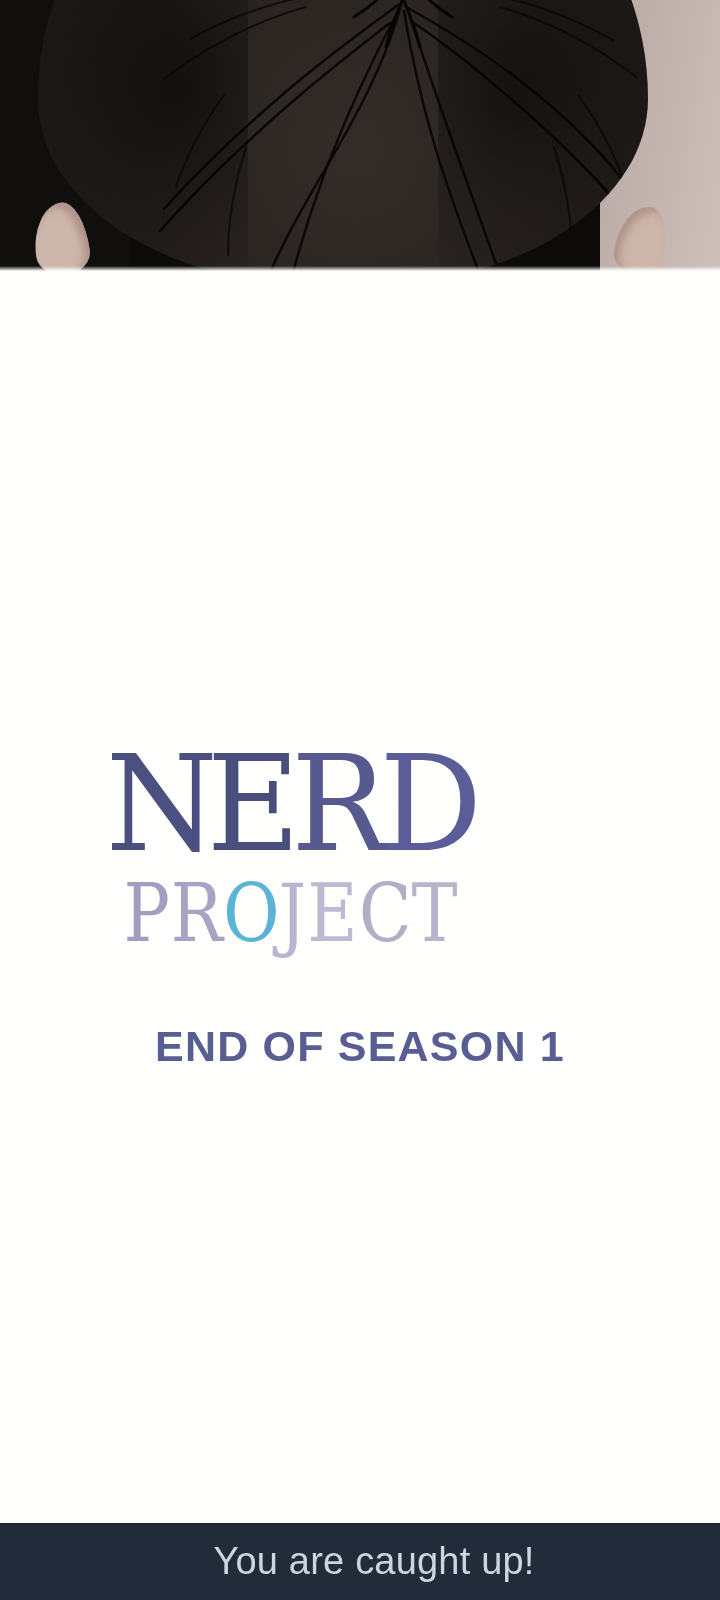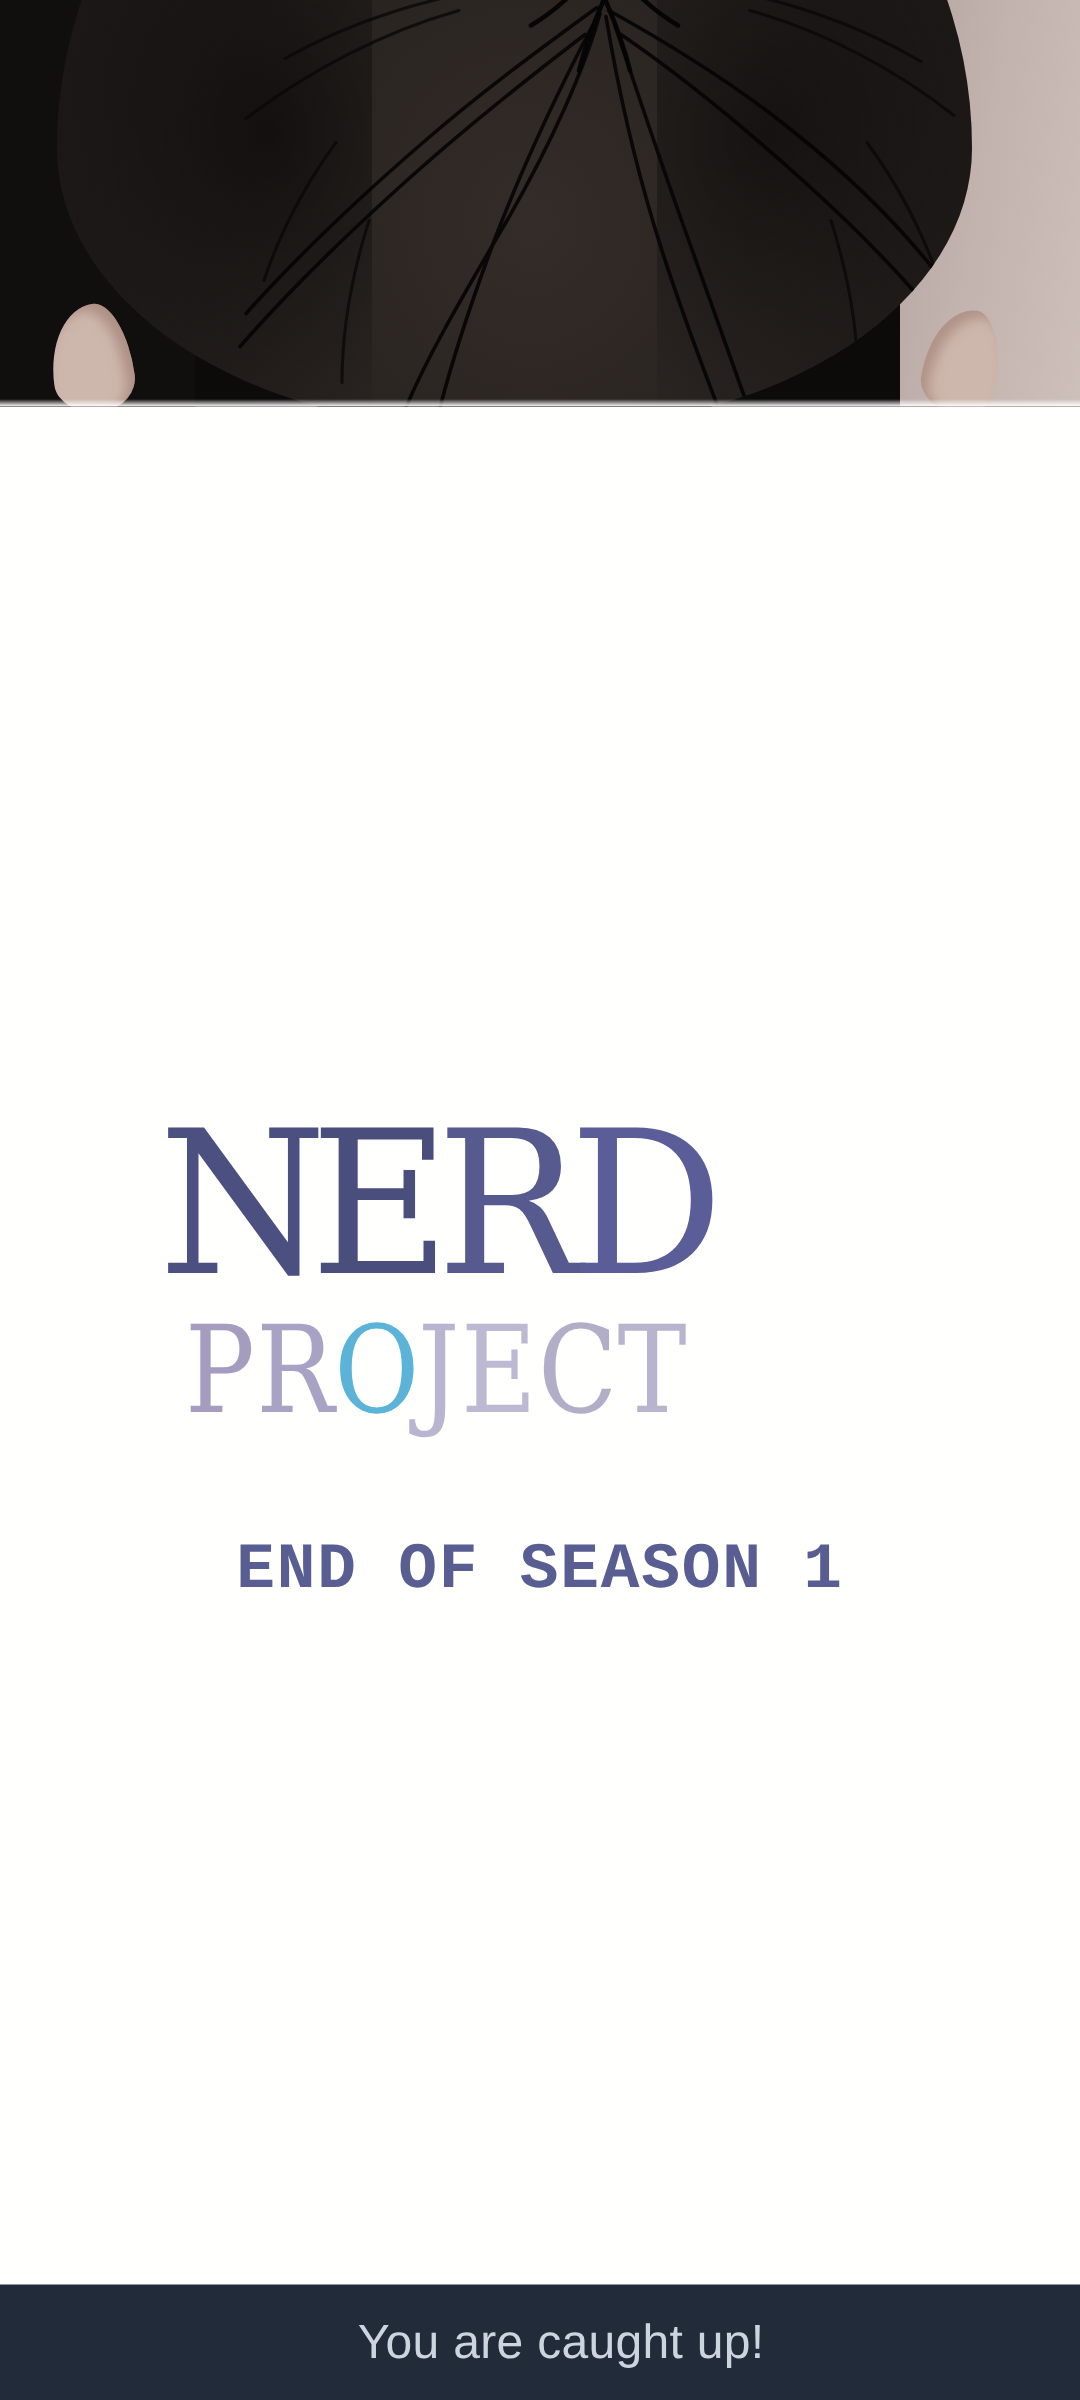--- a/index.html
+++ b/index.html
@@ -119,40 +119,40 @@
   .ls-j { color:#b9b4cf; margin-left:-4px; }
   .ls-e { color:#bdb9d3; margin-left:-2px; }
   .ls-c { color:#b2aec8; margin-left:-2px; }
   .ls-t { color:#b8b4cd; margin-left:-3px; }
 
   .season-label {
     position:absolute;
     left:0; top:1022px;
     width:720px;
     text-align:center;
-    font-family:Liberation Mono, monospace;
+    font-family:Liberation Sans, sans-serif;
     font-size:43px;
     font-weight:bold;
     letter-spacing:1.2px;
     color:#585e92;
   }
 
   
   .caught-up-bar {
     position:absolute;
     left:0; top:1523px;
     width:720px; height:77px;
     background:#222b39;
     display:flex;
     align-items:center;
     justify-content:center;
   }
   .caught-up-text {
     font-family:"Liberation Sans", sans-serif;
-    font-size:32px;
+    font-size:38px;
     font-weight:400;
     color:#ccd5df;
     letter-spacing:.2px;
     margin-left:28px;
   }
 </style>
 </head>
 <body>
 
 <div id="viewer">

